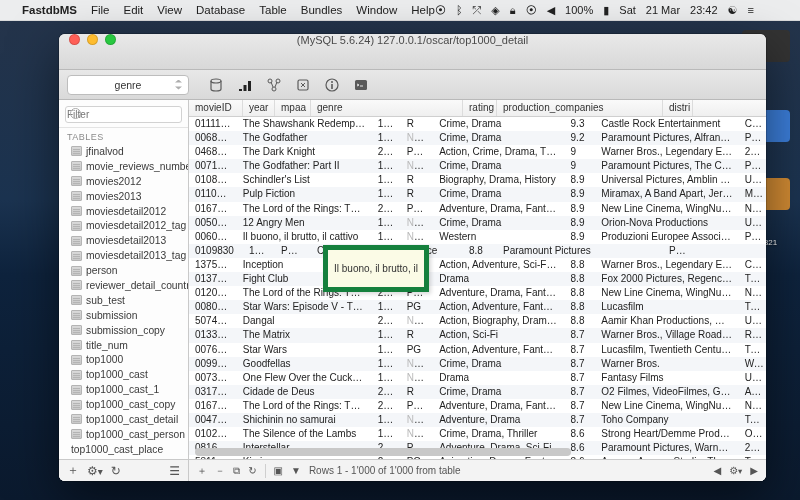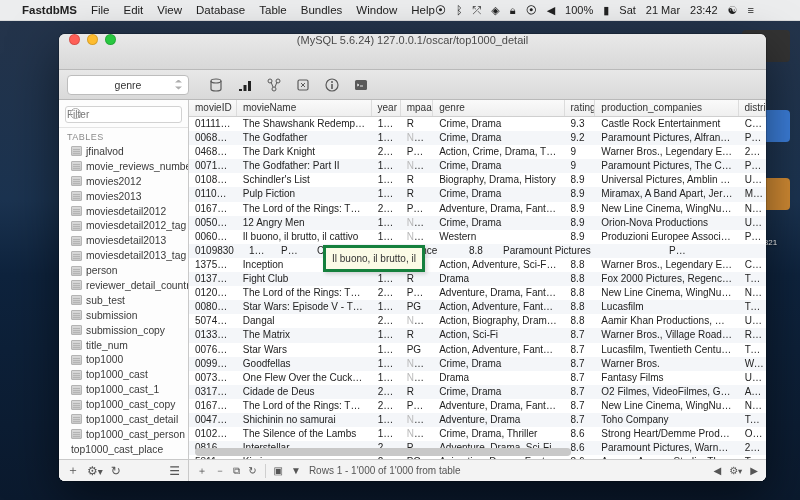--- a/index.html
+++ b/index.html
@@ -63,21 +63,21 @@
 
   .c-id { width: 54px; }
   .c-name { width: 156px; }
   .c-year { width: 32px; }
   .c-mpaa { width: 36px; }
   .c-genre { width: 152px; }
   .c-rating { width: 34px; text-align: left; }
   .c-prod { width: 166px; }
   .c-dist { width: 30px; }
 
-  .tooltip { position: absolute; background: #fbfbe6; border: 3px solid #15803d; padding: 5px 6px; font-size: 10px; color: #333; box-shadow: 2px 2px 4px rgba(0,0,0,0.15); white-space: nowrap; }
+  .tooltip { position: absolute; background: #fbfbe6; border: 5px solid #15803d; padding: 13px 6px; font-size: 10px; color: #333; box-shadow: 2px 2px 4px rgba(0,0,0,0.15); white-space: nowrap; }
   .scrollbar { position: absolute; bottom: 2px; left: 6px; right: 18px; height: 9px; }
   .scrollthumb { position: absolute; left: 0; width: 68%; height: 8px; background: #c8c8c8; border-radius: 5px; }
 
   .main-footer { height: 22px; border-top: 1px solid #c9c9c9; background: #f3f3f3; display: flex; align-items: center; gap: 8px; padding: 0 8px; font-size: 10px; color: #555; }
   .main-footer .fspacer { flex: 1; }
   .main-footer .sep { width: 1px; height: 14px; background: #cfcfcf; }
 
 </style>
 </head>
 <body>
@@ -283,21 +283,20 @@
         <span>⚙︎<small>▾</small></span>
         <span>↻</span>
         <span style="flex:1"></span>
         <span>☰</span>
       </div>
     </div>
 
     <div class="main">
       <div class="grid-head">
         <div class="c-id">movieID</div>
-        <div class="c-name">movieName</div>
         <div class="c-year">year</div>
         <div class="c-mpaa">mpaa</div>
         <div class="c-genre">genre</div>
         <div class="c-rating">rating</div>
         <div class="c-prod">production_companies</div>
         <div class="c-dist">distri</div>
       </div>
       <div class="rows" id="rows">
         <div class="row">
             <div class="c-id">0111161</div>

